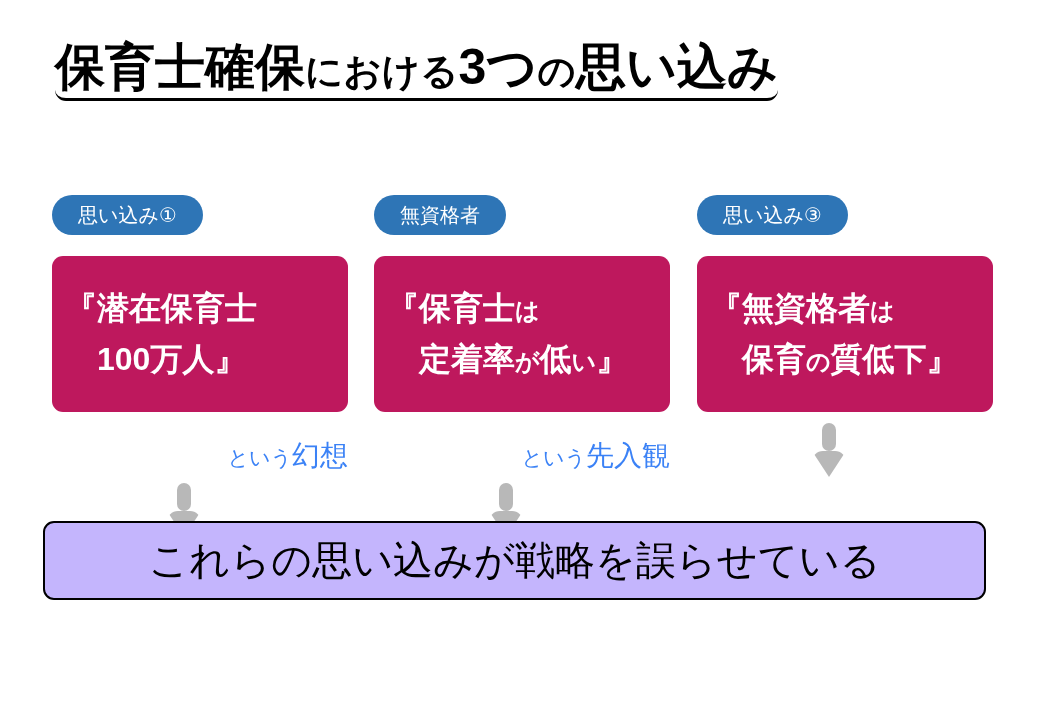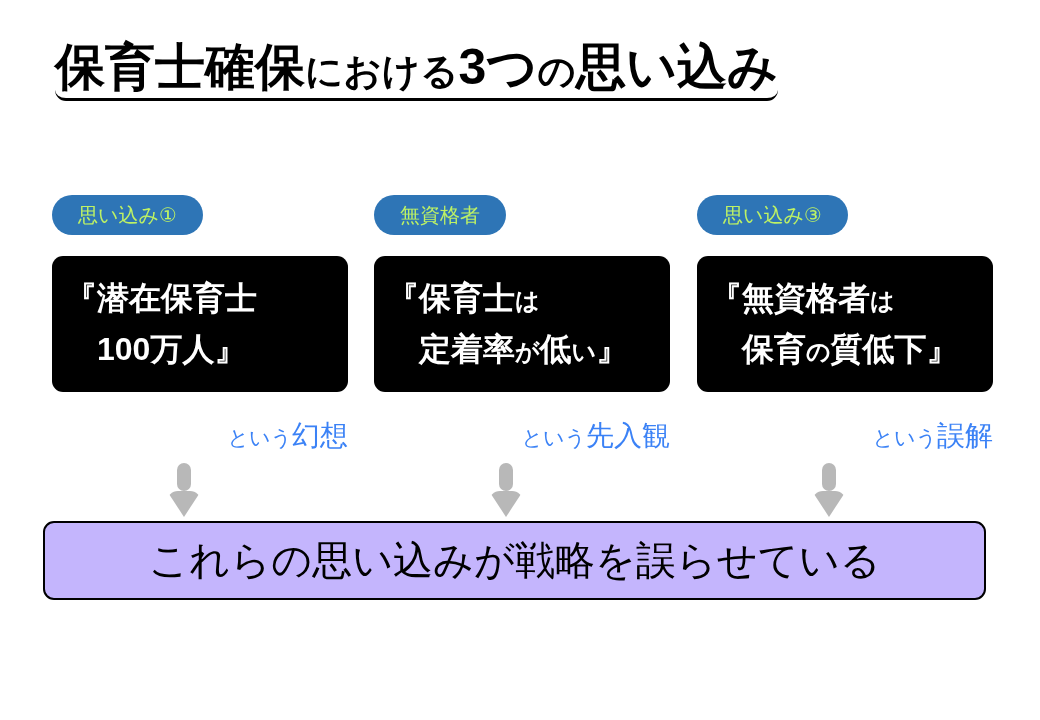--- a/index.html
+++ b/index.html
@@ -35,32 +35,32 @@
 
   
   .column { position: absolute; top: 195px; width: 296px; }
   .col-1 { left: 52px; }
   .col-2 { left: 374px; }
   .col-3 { left: 697px; }
 
   .badge {
     display: inline-block;
     background: #2e75b6;
-    color: #bef264;
+    color: #ffffff;
     font-size: 20px;
     line-height: 1;
     padding: 10px 26px;
     border-radius: 21px;
     white-space: nowrap;
   }
 
   .black-box {
     margin-top: 21px;
-    width: 296px; height: 136px;
-    background: #000000;
+    width: 296px; height: 156px;
+    background: #be185d;
     color: #ffffff;
     font-weight: bold;
     font-size: 32px;
     line-height: 1.6;
     padding-left: 13px;
     display: flex;
     flex-direction: column;
     justify-content: center;
   }
 
@@ -147,23 +147,20 @@
       <div class="head"></div>
     </div>
   </div>
 
   <div class="column col-3">
     <span class="badge">思い込み③</span>
     <div class="black-box">
         <div class="seg-line"><span class="seg-lg">『無資格者</span><span class="seg-sm">は</span></div>
         <div class="seg-line"><span class="seg-lg">　保育</span><span class="seg-sm">の</span><span class="seg-lg">質低下』</span></div>
       </div>
-    <div class="caption">
-        <div class="seg-line"><span class="seg-sm">という</span><span class="seg-lg">誤解</span></div>
-      </div>
     <div class="down-arrow">
       <div class="stem"></div>
       <div class="head"></div>
     </div>
   </div>
 
   <div class="conclusion">これらの思い込みが戦略を誤らせている</div>
 
 </div>
 

